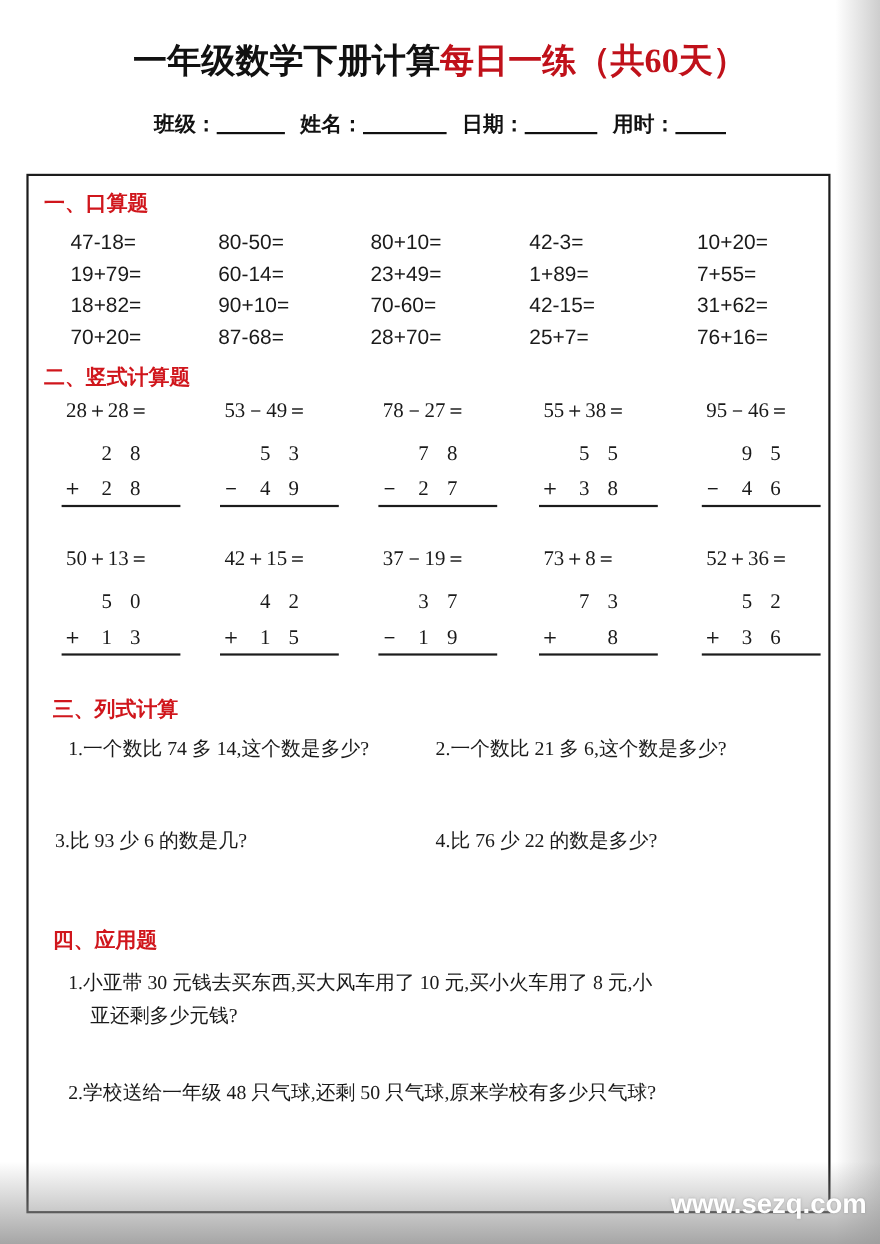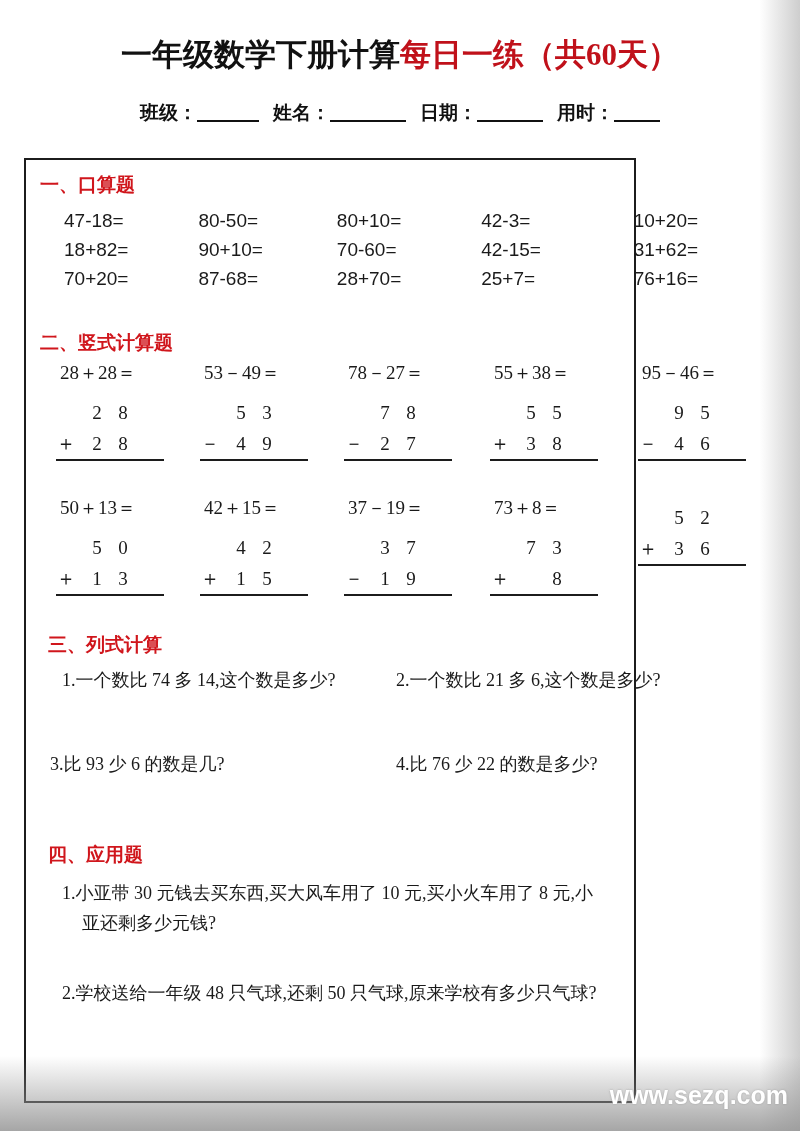--- a/index.html
+++ b/index.html
@@ -72,21 +72,21 @@
   .blank.w1 { width: 62px; }
   .blank.w2 { width: 76px; }
   .blank.w3 { width: 66px; }
   .blank.w4 { width: 46px; }
   .gap-s { display: inline-block; width: 14px; }
 
   
   .frame {
     position: absolute;
     left: 24px; top: 158px;
-    width: 612px;
+    width: 731px;
     height: 945px;
     border: 2px solid #1c1c1c;
     box-sizing: border-box;
     background: transparent;
   }
 
   .sec-head {
     position: absolute;
     color: #D0161C;
     font-weight: bold;
@@ -241,20 +241,27 @@
 
     <div class="oral-grid">
       <div class="oral-row">
         <div class="oral-cell c0">47-18=</div>
         <div class="oral-cell c1">80-50=</div>
         <div class="oral-cell c2">80+10=</div>
         <div class="oral-cell c3">42-3=</div>
         <div class="oral-cell c4">10+20=</div>
       </div>
       <div class="oral-row">
+        <div class="oral-cell c0">19+79=</div>
+        <div class="oral-cell c1">60-14=</div>
+        <div class="oral-cell c2">23+49=</div>
+        <div class="oral-cell c3">1+89=</div>
+        <div class="oral-cell c4">7+55=</div>
+      </div>
+      <div class="oral-row">
         <div class="oral-cell c0">18+82=</div>
         <div class="oral-cell c1">90+10=</div>
         <div class="oral-cell c2">70-60=</div>
         <div class="oral-cell c3">42-15=</div>
         <div class="oral-cell c4">31+62=</div>
       </div>
       <div class="oral-row">
         <div class="oral-cell c0">70+20=</div>
         <div class="oral-cell c1">87-68=</div>
         <div class="oral-cell c2">28+70=</div>
@@ -407,20 +414,21 @@
           </div>
           <div class="stack-line">
             <span class="op-slot">＋</span>
             <span class="dig"></span>
             <span class="dig">8</span>
           </div>
           <div class="stack-rule"></div>
         </div>
       </div>
       <div class="vcol">
+        <div class="vcol-expr e4">52＋36＝</div>
         <div class="stack s4">
           <div class="stack-line">
             <span class="op-slot"></span>
             <span class="dig">5</span>
             <span class="dig">2</span>
           </div>
           <div class="stack-line">
             <span class="op-slot">＋</span>
             <span class="dig">3</span>
             <span class="dig">6</span>

